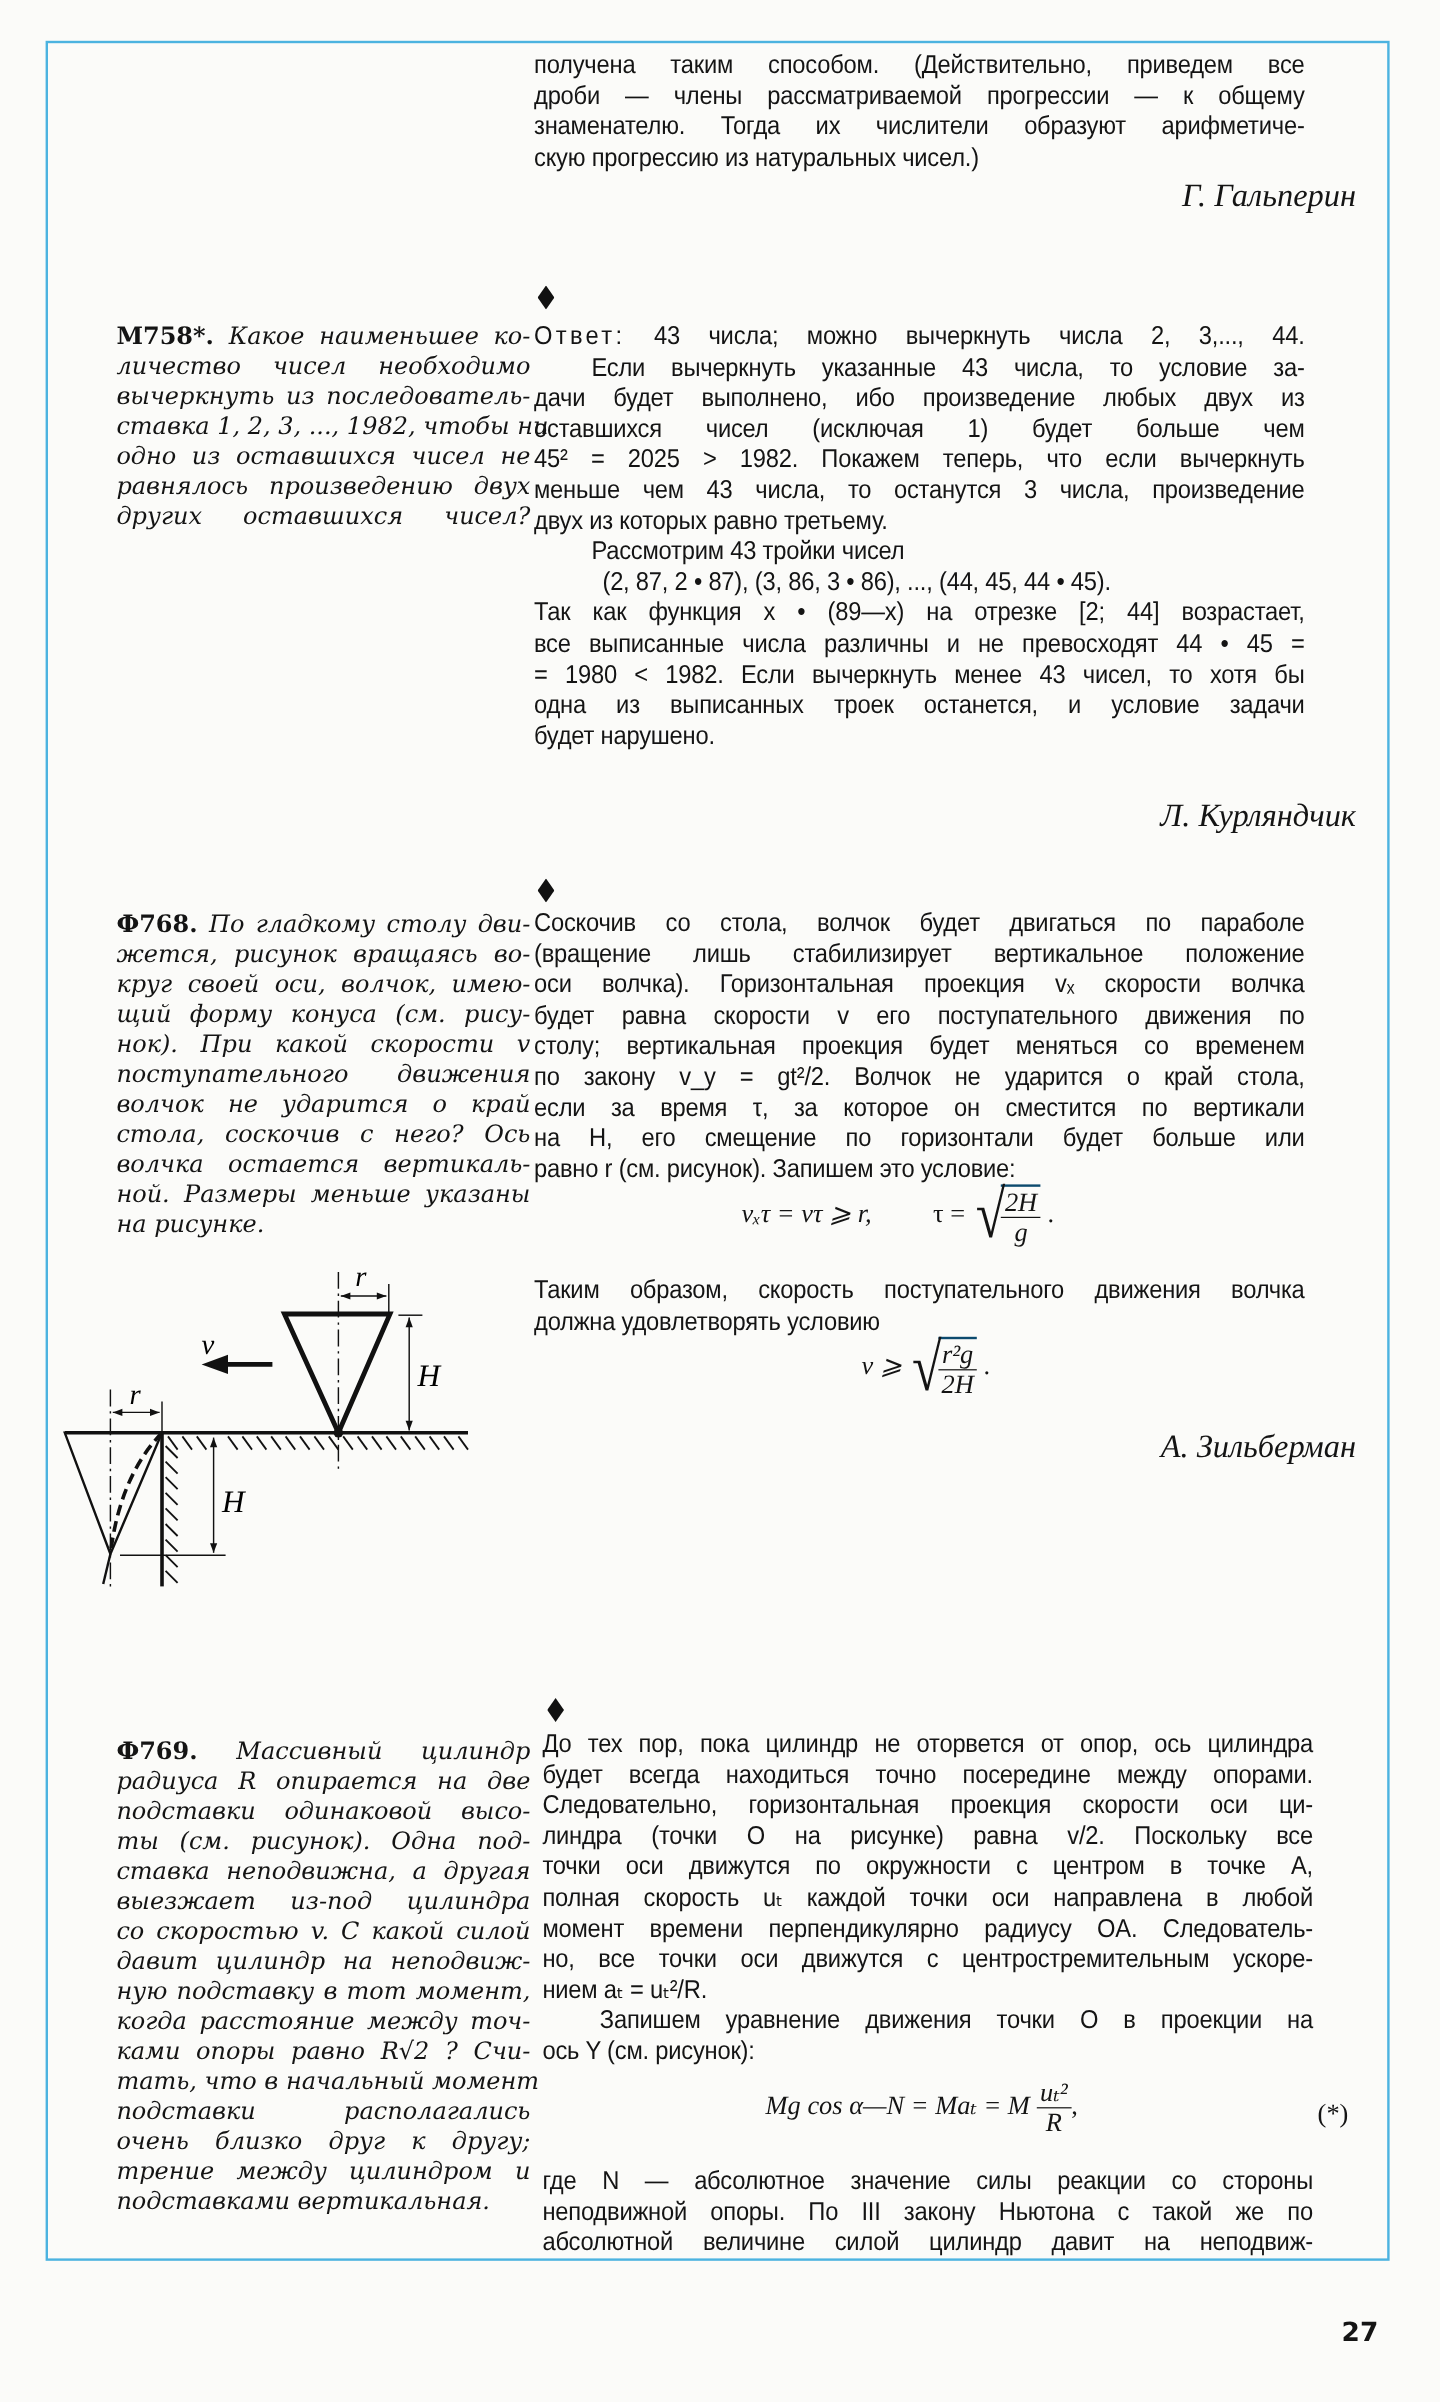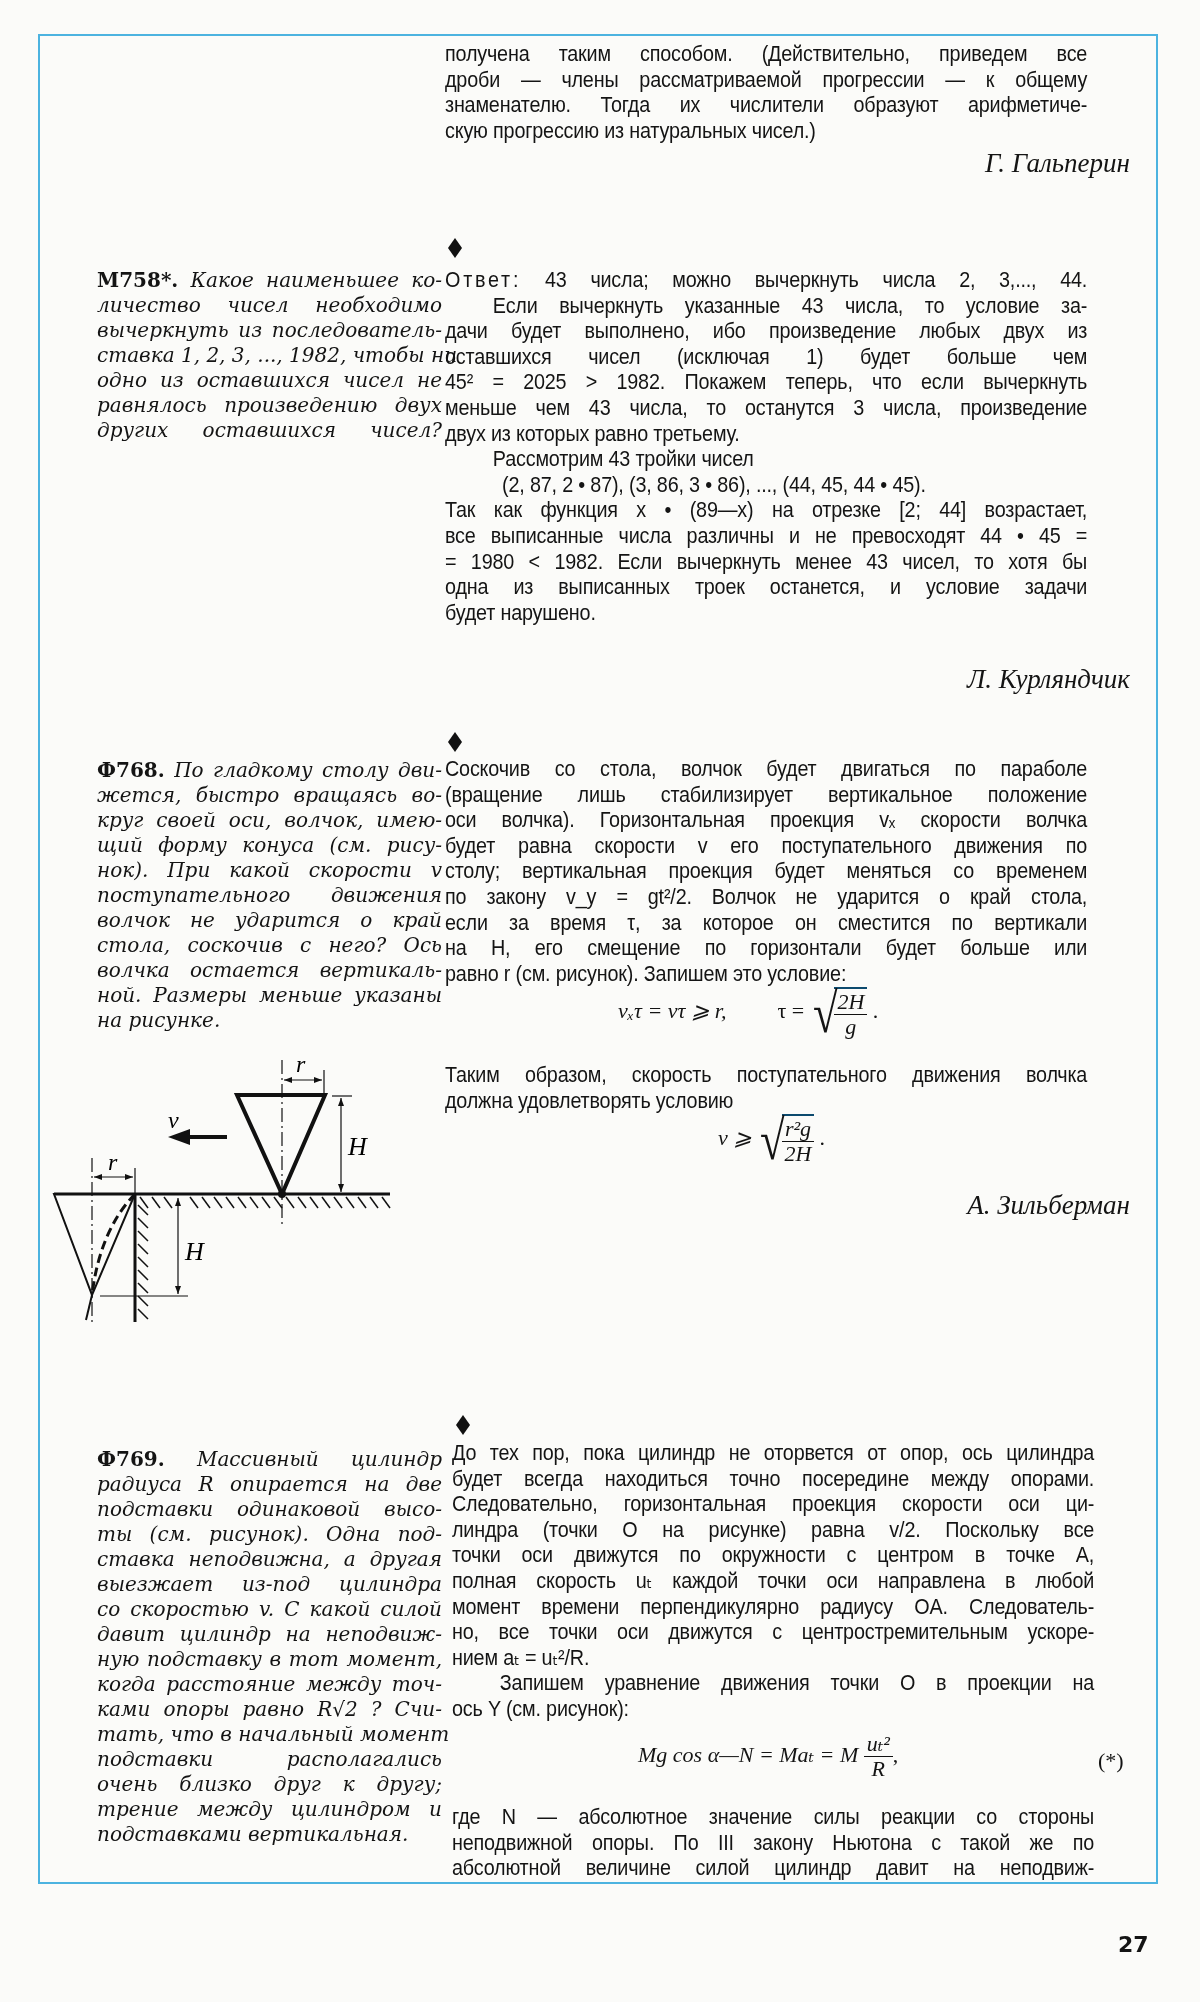--- a/index.html
+++ b/index.html
@@ -92,21 +92,21 @@
   <span class="line">Так как функция x • (89—x) на отрезке [2; 44] возрастает,</span>
   <span class="line">все выписанные числа различны и не превосходят 44 • 45 =</span>
   <span class="line">= 1980 &lt; 1982. Если вычеркнуть менее 43 чисел, то хотя бы</span>
   <span class="line">одна из выписанных троек останется, и условие задачи</span>
   <span class="line last">будет нарушено.</span>
 </div>
 <div class="signature" style="right:70px; top:632px;margin-top:32px;">Л. Курляндчик</div>
 
 <div class="problem" style="top:758px;">
   <span class="pline"><span class="pid">Ф768.</span> <span>По гладкому столу дви-</span></span>
-  <span class="pline">жется, быстро вращаясь во-</span>
+  <span class="pline">жется, рисунок вращаясь во-</span>
   <span class="pline">круг своей оси, волчок, имею-</span>
   <span class="pline">щий форму конуса (см. рису-</span>
   <span class="pline">нок). При какой скорости v</span>
   <span class="pline">поступательного движения</span>
   <span class="pline">волчок не ударится о край</span>
   <span class="pline">стола, соскочив с него? Ось</span>
   <span class="pline">волчка остается вертикаль-</span>
   <span class="pline">ной. Размеры меньше указаны</span>
   <span class="pline last">на рисунке.</span>
 </div>

